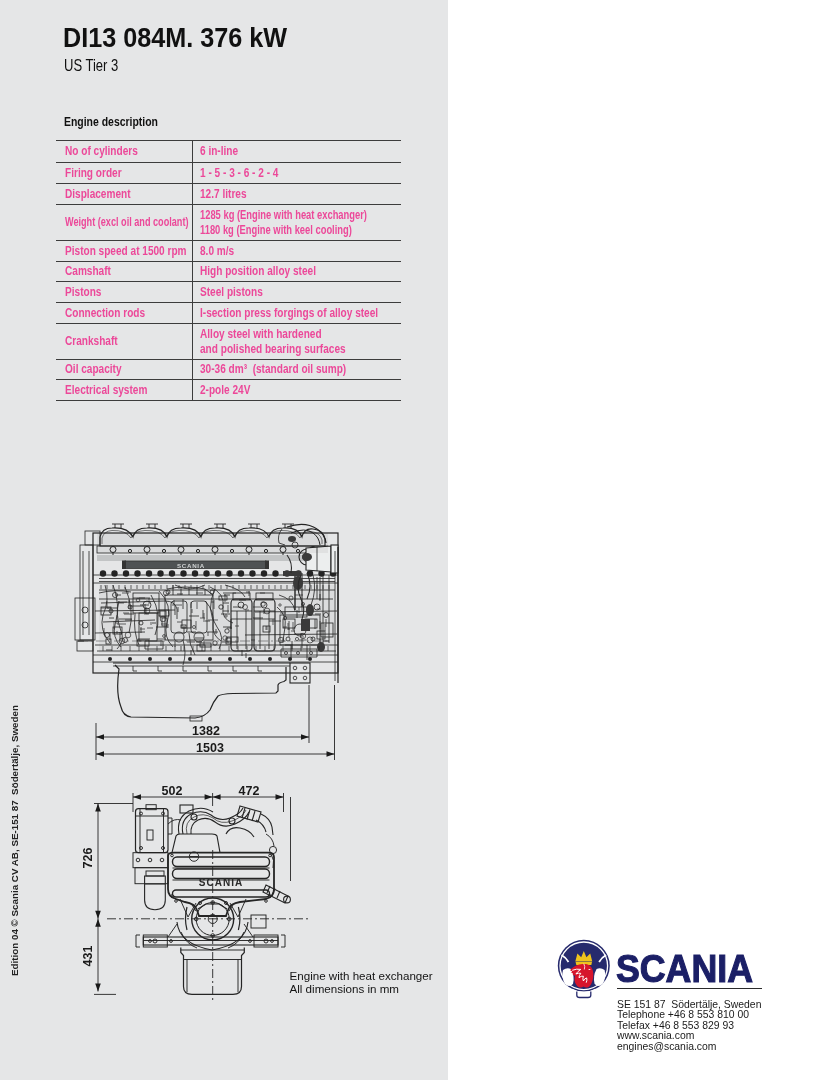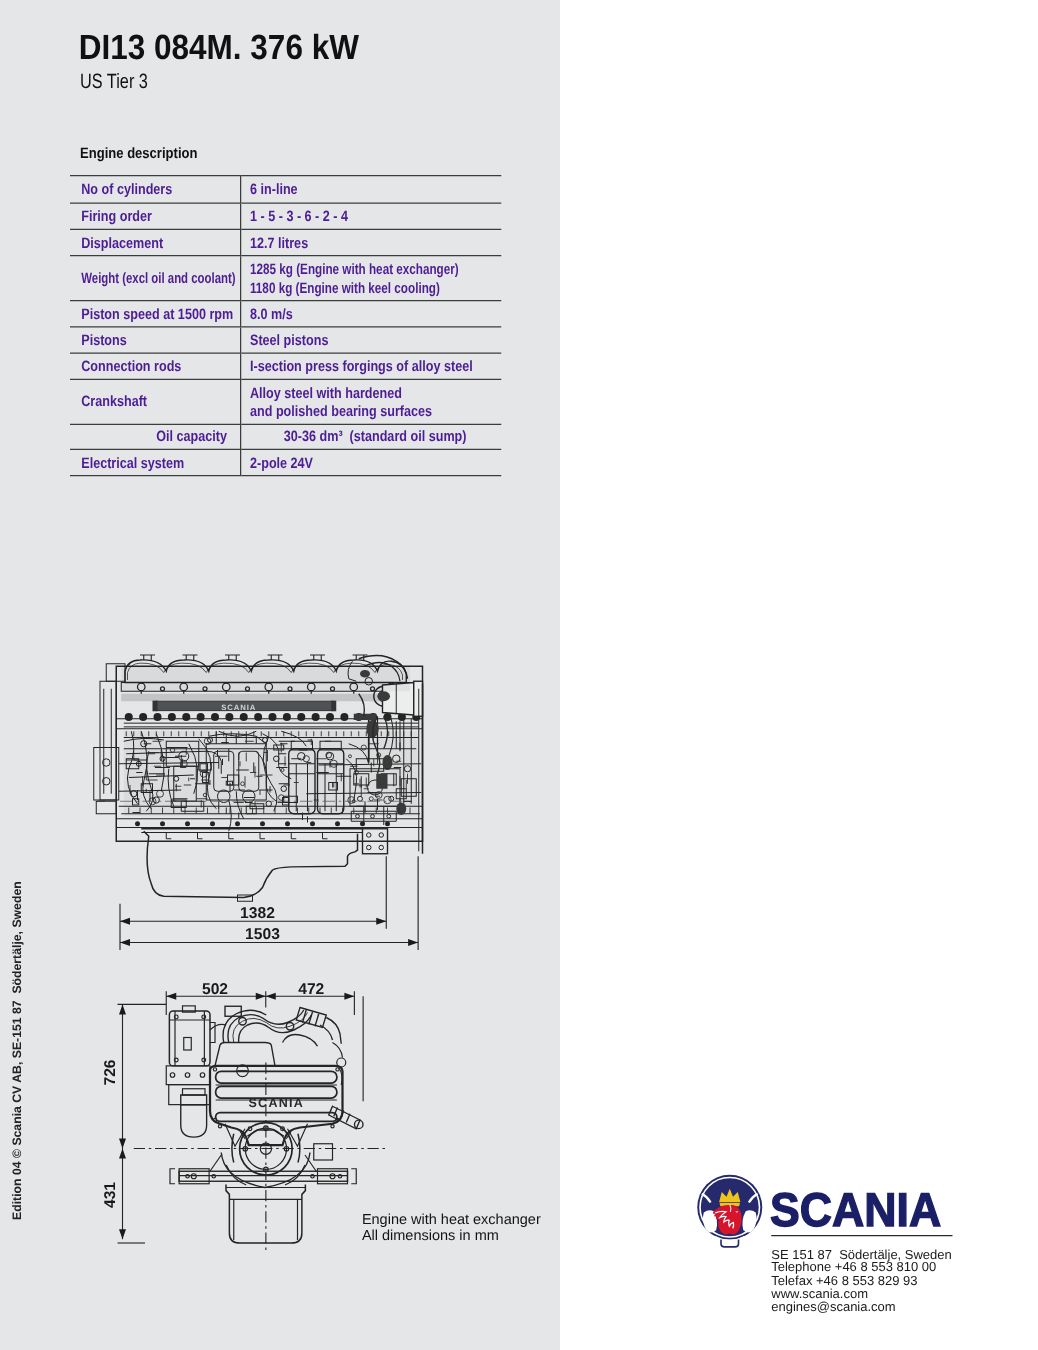--- a/index.html
+++ b/index.html
@@ -33,44 +33,48 @@
         <td><span>12.7 litres</span></td>
       </tr>
   <tr style="height:36px;">
         <td><span style="transform:scaleX(0.76);">Weight (excl oil and coolant)</span></td>
         <td><span style="transform:scaleX(0.78);">1285 kg (Engine with heat exchanger)<br>1180 kg (Engine with keel cooling)</span></td>
       </tr>
   <tr style="height:21px;">
         <td><span>Piston speed at 1500 rpm</span></td>
         <td><span>8.0 m/s</span></td>
       </tr>
+  <tr style="height:20px;">
+        <td><span>Camshaft</span></td>
+        <td><span>High position alloy steel</span></td>
+      </tr>
   <tr style="height:21px;">
         <td><span>Pistons</span></td>
         <td><span>Steel pistons</span></td>
       </tr>
   <tr style="height:21px;">
         <td><span>Connection rods</span></td>
         <td><span>I-section press forgings of alloy steel</span></td>
       </tr>
   <tr style="height:36px;">
         <td><span>Crankshaft</span></td>
         <td><span>Alloy steel with hardened<br>and polished bearing surfaces</span></td>
       </tr>
-  <tr style="height:20px;text-align:right;">
+  <tr style="height:20px;">
         <td><span>Oil capacity</span></td>
         <td><span>30-36 dm³&nbsp; (standard oil sump)</span></td>
       </tr>
   <tr style="height:21px;margin-top:11px;">
         <td><span>Electrical system</span></td>
         <td><span>2-pole 24V</span></td>
       </tr>
 </tbody>
   </table>
 <style>
-  table{color:#4c1d95;text-decoration:underline;}
+  table{color:#ec4899;text-decoration:underline;}
   table tr{border-top:1px solid #3c3c3c;}
   table tr:last-child{border-bottom:1px solid #3c3c3c;}
   table td{padding:0 0 0 9px;vertical-align:middle;line-height:15px;white-space:nowrap;overflow:visible;}
   table td:first-child{border-right:1px solid #3c3c3c;}
   table td+td{padding-left:7px;}
   table td span{display:inline-block;transform:scaleX(0.84);transform-origin:0 50%;}
 </style>
 
 <svg class="abs" style="left:55px;top:515px;" width="350" height="255" viewBox="0 0 350 255" fill="none" stroke="#242424" stroke-width="0.8">
 

